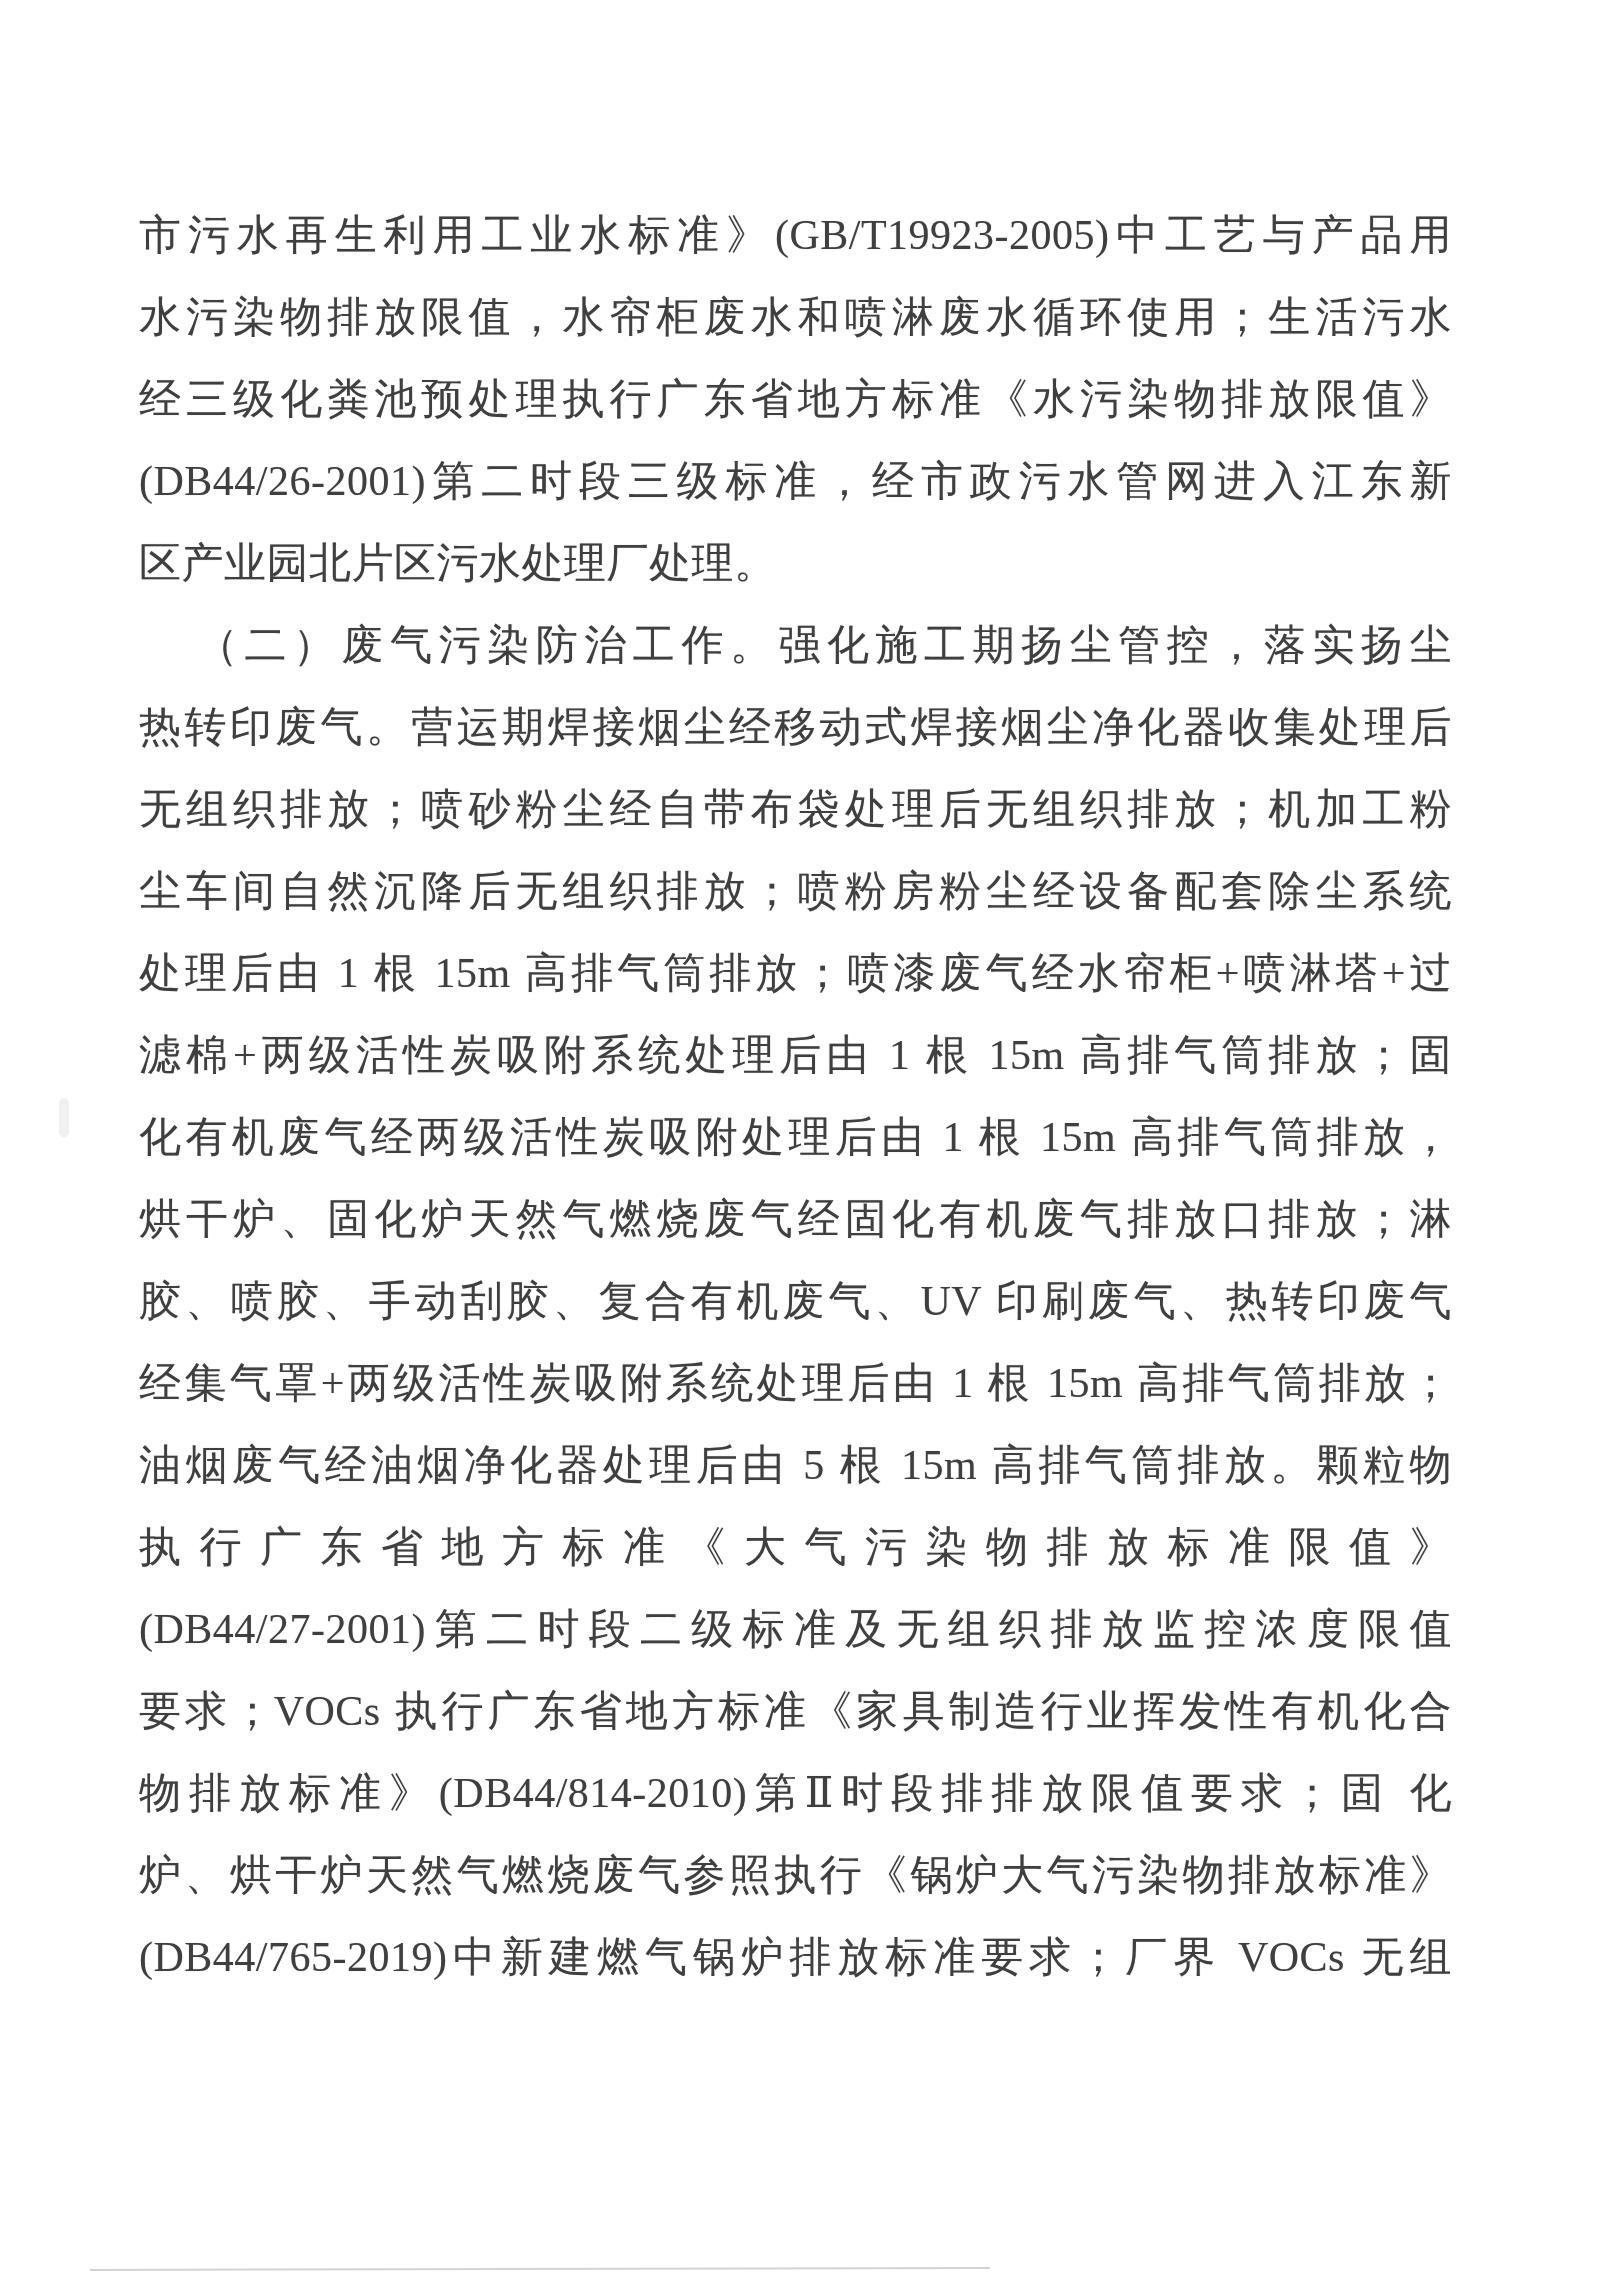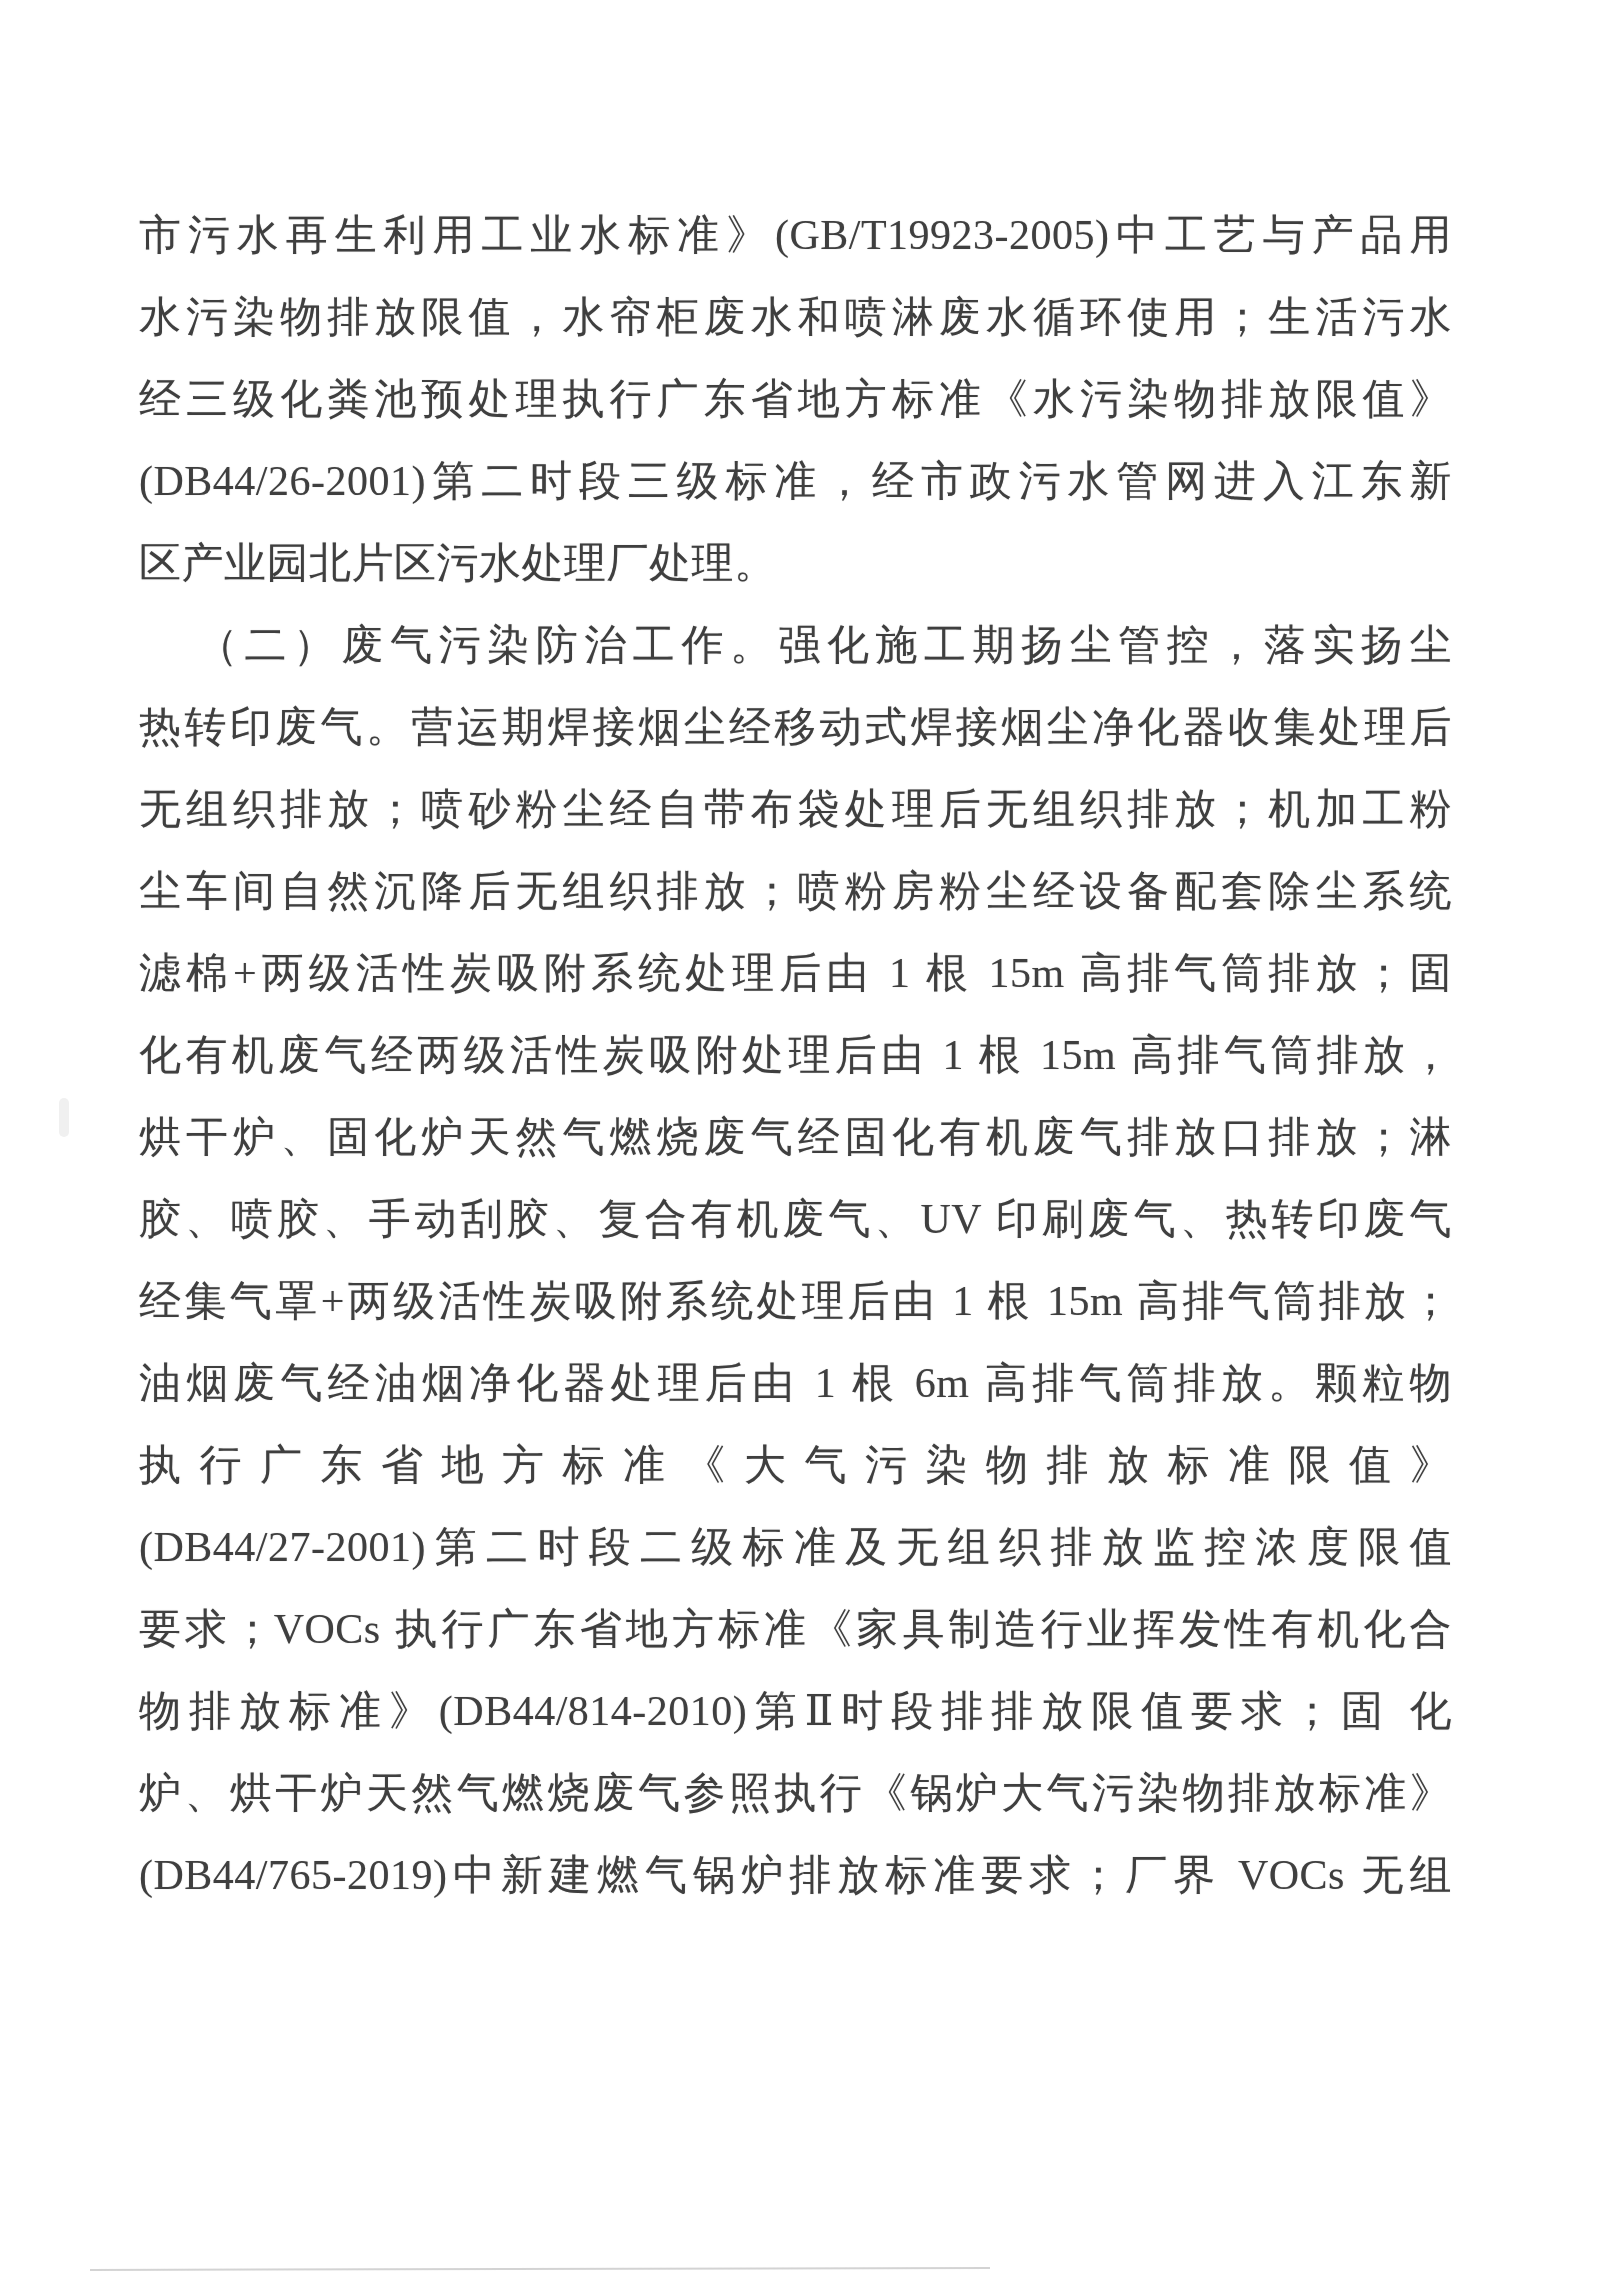--- a/index.html
+++ b/index.html
@@ -66,26 +66,27 @@
   <div class="text-block" id="lines-container">
       <div class="line">市污水再生利用工业水标准》(GB/T19923-2005)中工艺与产品用</div>
       <div class="line">水污染物排放限值，水帘柜废水和喷淋废水循环使用；生活污水</div>
       <div class="line">经三级化粪池预处理执行广东省地方标准《水污染物排放限值》</div>
       <div class="line">(DB44/26-2001)第二时段三级标准，经市政污水管网进入江东新</div>
       <div class="line para-end">区产业园北片区污水处理厂处理。</div>
       <div class="line indent">（二）废气污染防治工作。强化施工期扬尘管控，落实扬尘</div>
       <div class="line">热转印废气。营运期焊接烟尘经移动式焊接烟尘净化器收集处理后</div>
       <div class="line">无组织排放；喷砂粉尘经自带布袋处理后无组织排放；机加工粉</div>
       <div class="line">尘车间自然沉降后无组织排放；喷粉房粉尘经设备配套除尘系统</div>
+      <div class="line">处理后由 1 根 15m 高排气筒排放；喷漆废气经水帘柜+喷淋塔+过</div>
       <div class="line">滤棉+两级活性炭吸附系统处理后由 1 根 15m 高排气筒排放；固</div>
       <div class="line">化有机废气经两级活性炭吸附处理后由 1 根 15m 高排气筒排放，</div>
       <div class="line">烘干炉、固化炉天然气燃烧废气经固化有机废气排放口排放；淋</div>
       <div class="line">胶、喷胶、手动刮胶、复合有机废气、UV 印刷废气、热转印废气</div>
       <div class="line">经集气罩+两级活性炭吸附系统处理后由 1 根 15m 高排气筒排放；</div>
-      <div class="line">油烟废气经油烟净化器处理后由 1 根 6m 高排气筒排放。颗粒物</div>
+      <div class="line">油烟废气经油烟净化器处理后由 5 根 15m 高排气筒排放。颗粒物</div>
       <div class="line">执行广东省地方标准《大气污染物排放标准限值》</div>
       <div class="line">(DB44/27-2001)第二时段二级标准及无组织排放监控浓度限值</div>
       <div class="line">要求；VOCs 执行广东省地方标准《家具制造行业挥发性有机化合</div>
       <div class="line">物排放标准》(DB44/814-2010)第Ⅱ时段排排放限值要求；固 化</div>
       <div class="line">炉、烘干炉天然气燃烧废气参照执行《锅炉大气污染物排放标准》</div>
       <div class="line">(DB44/765-2019)中新建燃气锅炉排放标准要求；厂界 VOCs 无组</div>
     </div>
   <div class="scan-smudge"></div>
   <div class="scan-artifact-bottom"></div>
 </div>

